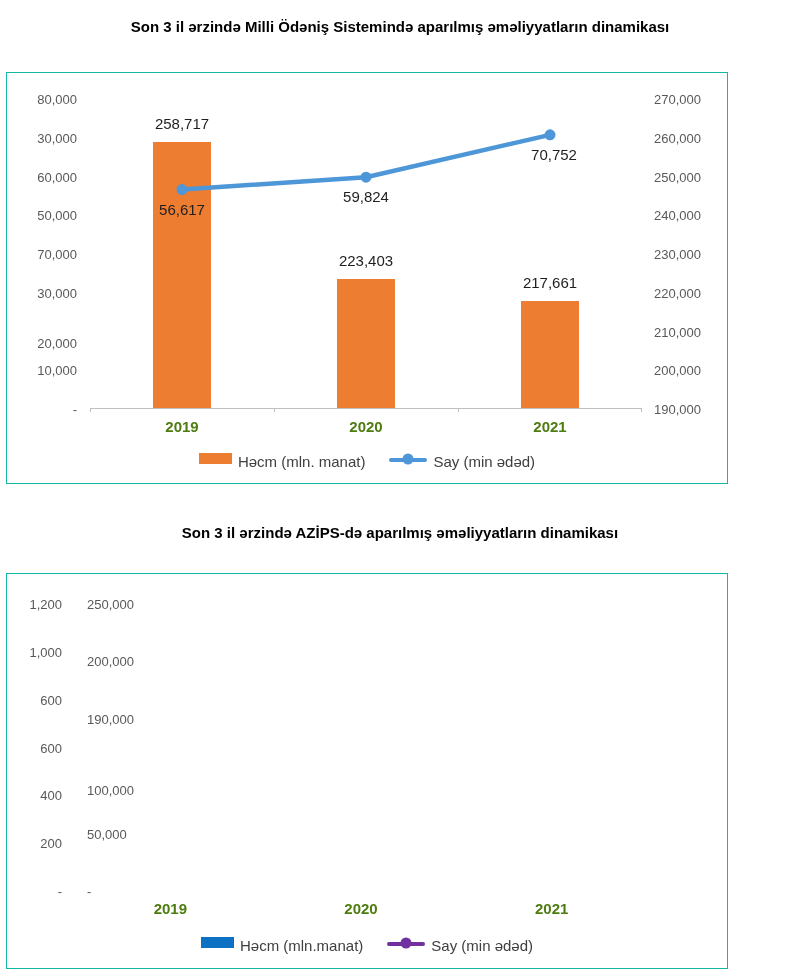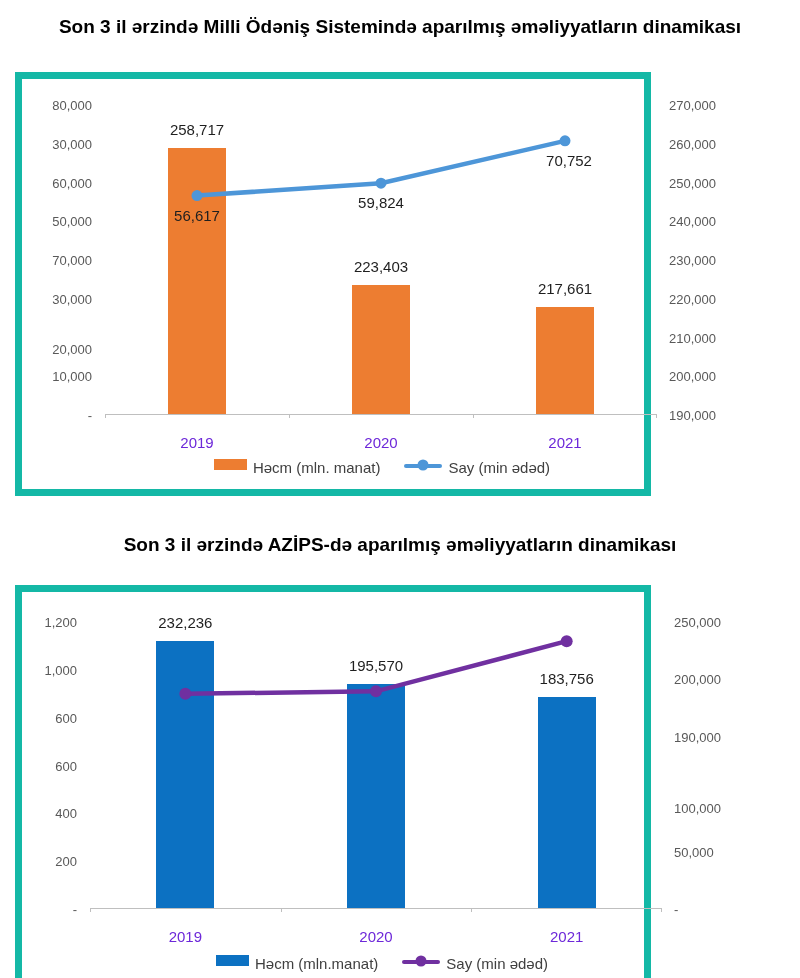--- a/index.html
+++ b/index.html
@@ -3,34 +3,34 @@
 <meta charset="utf-8">
 <style>
   * { box-sizing: border-box; }
   html, body {
     margin: 0; padding: 0;
     width: 800px; height: 978px;
     background: #ffffff;
     font-family: "Liberation Sans", sans-serif;
   }
   .chart-title {
-    font-size: 19px;
+    font-size: 15px;
     line-height: 25px;
     font-weight: bold;
     color: #000000;
     text-align: center;
     white-space: nowrap;
   }
   #t1 { margin: 14px 0 33px; }
   #t2 { margin: 36px 0 28px; }
 
   .chart-card {
-    width: 636px;
-    margin-left: 15px;
-    border: 7px solid #14b8a6;
+    width: 722px;
+    margin-left: 6px;
+    border: 1px solid #14b8a6;
     background: #ffffff;
   }
   #chart1 { padding-top: 26px; }
   #chart2 { padding-top: 30px; }
 
   .grid { display: grid; }
 
   .axis-col {
     position: relative;
     font-size: 13px;
@@ -60,25 +60,25 @@
   .xtick {
     position: absolute;
     top: 100%;
     width: 1px; height: 4px;
     background: #bfbfbf;
   }
 
   .xrow { position: relative; }
   .year {
     position: absolute;
-    top: 19px;
+    top: 9px;
     transform: translateX(-50%);
     font-size: 15px;
-    font-weight: normal;
-    color: #6d28d9;
+    font-weight: bold;
+    color: #4d7c0f;
   }
 
   .legend {
     display: flex;
     justify-content: center;
     align-items: center;
     gap: 24px;
     font-size: 15px;
     color: #404040;
   }
@@ -173,38 +173,20 @@
   <div class="grid" style="grid-template-columns: 68px 572px 80px; grid-template-rows: 287px 31px 46px;">
     <div class="axis-col left">
         <div class="tick" style="top: 0px;">1,200</div>
         <div class="tick" style="top: 47.8333px;">1,000</div>
         <div class="tick" style="top: 95.6667px;">600</div>
         <div class="tick" style="top: 143.5px;">600</div>
         <div class="tick" style="top: 191.333px;">400</div>
         <div class="tick" style="top: 239.167px;">200</div>
         <div class="tick" style="top: 287px;">-</div>
       </div>
-    <div class="plot">
-        <div class="bar" style="width: 58px; left: 66.3333px; height: 266.607px; background: rgb(12, 113, 194);"></div>
-        <div class="bar" style="width: 58px; left: 257px; height: 224.514px; background: rgb(12, 113, 194);"></div>
-        <div class="bar" style="width: 58px; left: 447.667px; height: 210.952px; background: rgb(12, 113, 194);"></div>
-        <svg width="572" height="287" class="line-svg">
-          <polyline points="95.33333333333333,71.75 286,69.35833333333335 476.6666666666667,19.133333333333326" fill="none" stroke="#7030A0" stroke-width="4.5" stroke-linecap="round"></polyline>
-          <circle cx="95.33333333333333" cy="71.75" r="6" fill="#7030A0"></circle>
-          <circle cx="286" cy="69.35833333333335" r="6" fill="#7030A0"></circle>
-          <circle cx="476.6666666666667" cy="19.133333333333326" r="6" fill="#7030A0"></circle>
-        </svg>
-        <div class="val-label" style="left: 95.3333px; bottom: 276.607px;">232,236</div>
-        <div class="val-label" style="left: 286px; bottom: 234.514px;">195,570</div>
-        <div class="val-label" style="left: 476.667px; bottom: 220.952px;">183,756</div>
-        <div class="xtick" style="left: 0px;"></div>
-        <div class="xtick" style="left: 190.667px;"></div>
-        <div class="xtick" style="left: 381.333px;"></div>
-        <div class="xtick" style="left: 571px;"></div>
-      </div>
     <div class="axis-col right">
         <div class="tick" style="top: 0px;">250,000</div>
         <div class="tick" style="top: 57.4px;">200,000</div>
         <div class="tick" style="top: 114.8px;">190,000</div>
         <div class="tick" style="top: 186px;">100,000</div>
         <div class="tick" style="top: 229.6px;">50,000</div>
         <div class="tick" style="top: 287px;">-</div>
       </div>
     <div class="xrow" style="grid-column: 2;">
         <div class="year" style="left: 95.3333px;">2019</div>

